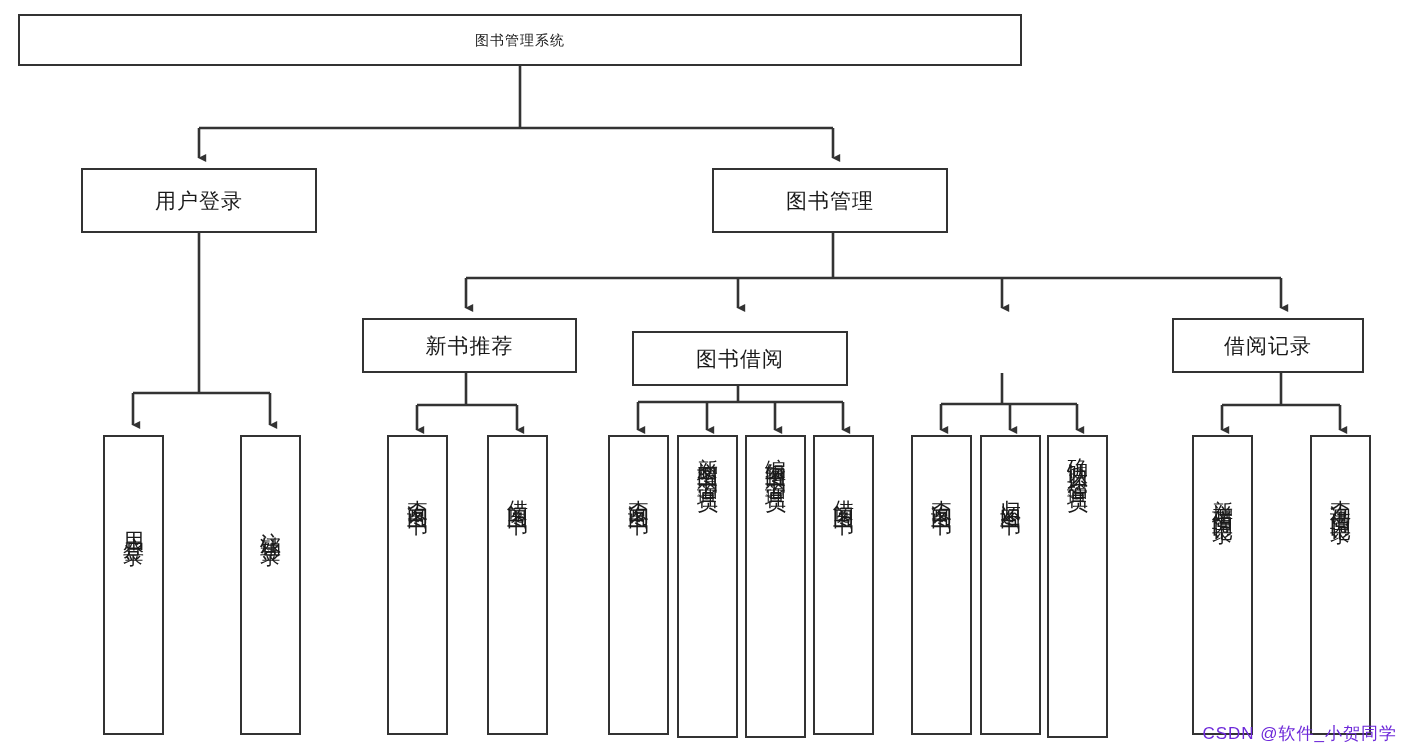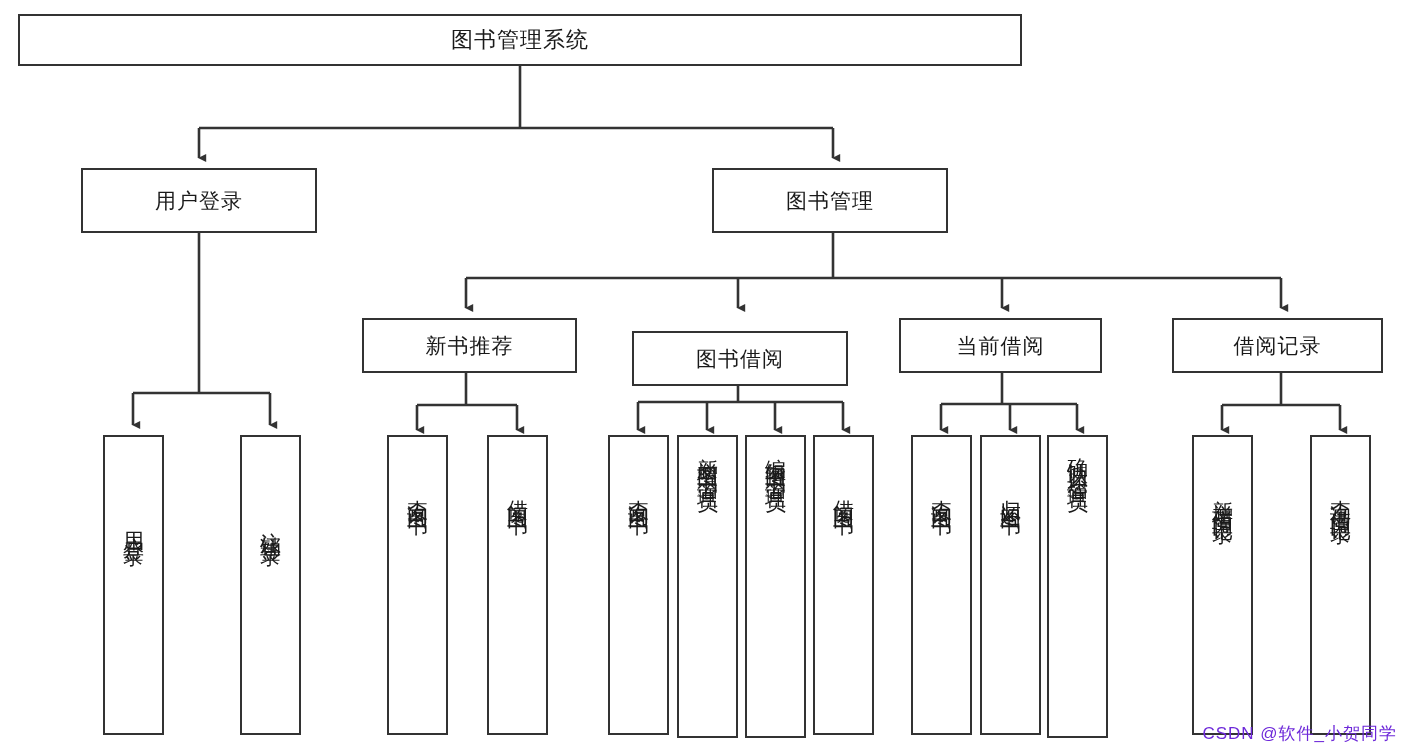--- a/index.html
+++ b/index.html
@@ -24,21 +24,21 @@
     justify-content:center;
     color:#1a1a1a;
   }
   .node .lbl{
     display:block;
     text-align:center;
     white-space:nowrap;
   }
   
   .h-node .lbl{font-size:21px;letter-spacing:1px;line-height:1.2;}
-  .root .lbl{font-size:22px;letter-spacing:1px;}
+  .root .lbl{font-size:14px;letter-spacing:1px;}
 
   
   .v-node{
     align-items:flex-start;
     justify-content:center;
     padding-top:8px;
   }
   .v-node .lbl{
     writing-mode:vertical-rl;
     text-orientation:upright;
@@ -128,24 +128,21 @@
   <div class="node h-node" style="left:362px;top:318px;width:215px;height:55px;">
     <span class="lbl">新书推荐</span>
   </div>
 
   <div class="node h-node" style="left:712px;top:168px;width:236px;height:65px;">
     <span class="lbl">图书管理</span>
   </div>
   <div class="node h-node" style="left:632px;top:318px;width:216px;height:55px;margin-top:13px;">
     <span class="lbl">图书借阅</span>
   </div>
-  <div class="node h-node" style="left:899px;top:318px;width:203px;height:55px;">
-    <span class="lbl">当前借阅</span>
-  </div>
-  <div class="node h-node" style="left:1172px;top:318px;width:211px;height:55px;">
+  <div class="node h-node" style="left:1172px;top:318px;width:192px;height:55px;">
     <span class="lbl">借阅记录</span>
   </div>
 
   <div class="node v-node mid-text" style="left:103px;top:435px;width:61px;height:300px;">
     <span class="lbl">用户登录</span>
   </div>
   <div class="node v-node mid-text" style="left:240px;top:435px;width:61px;height:300px;">
     <span class="lbl">注销登录</span>
   </div>
 

